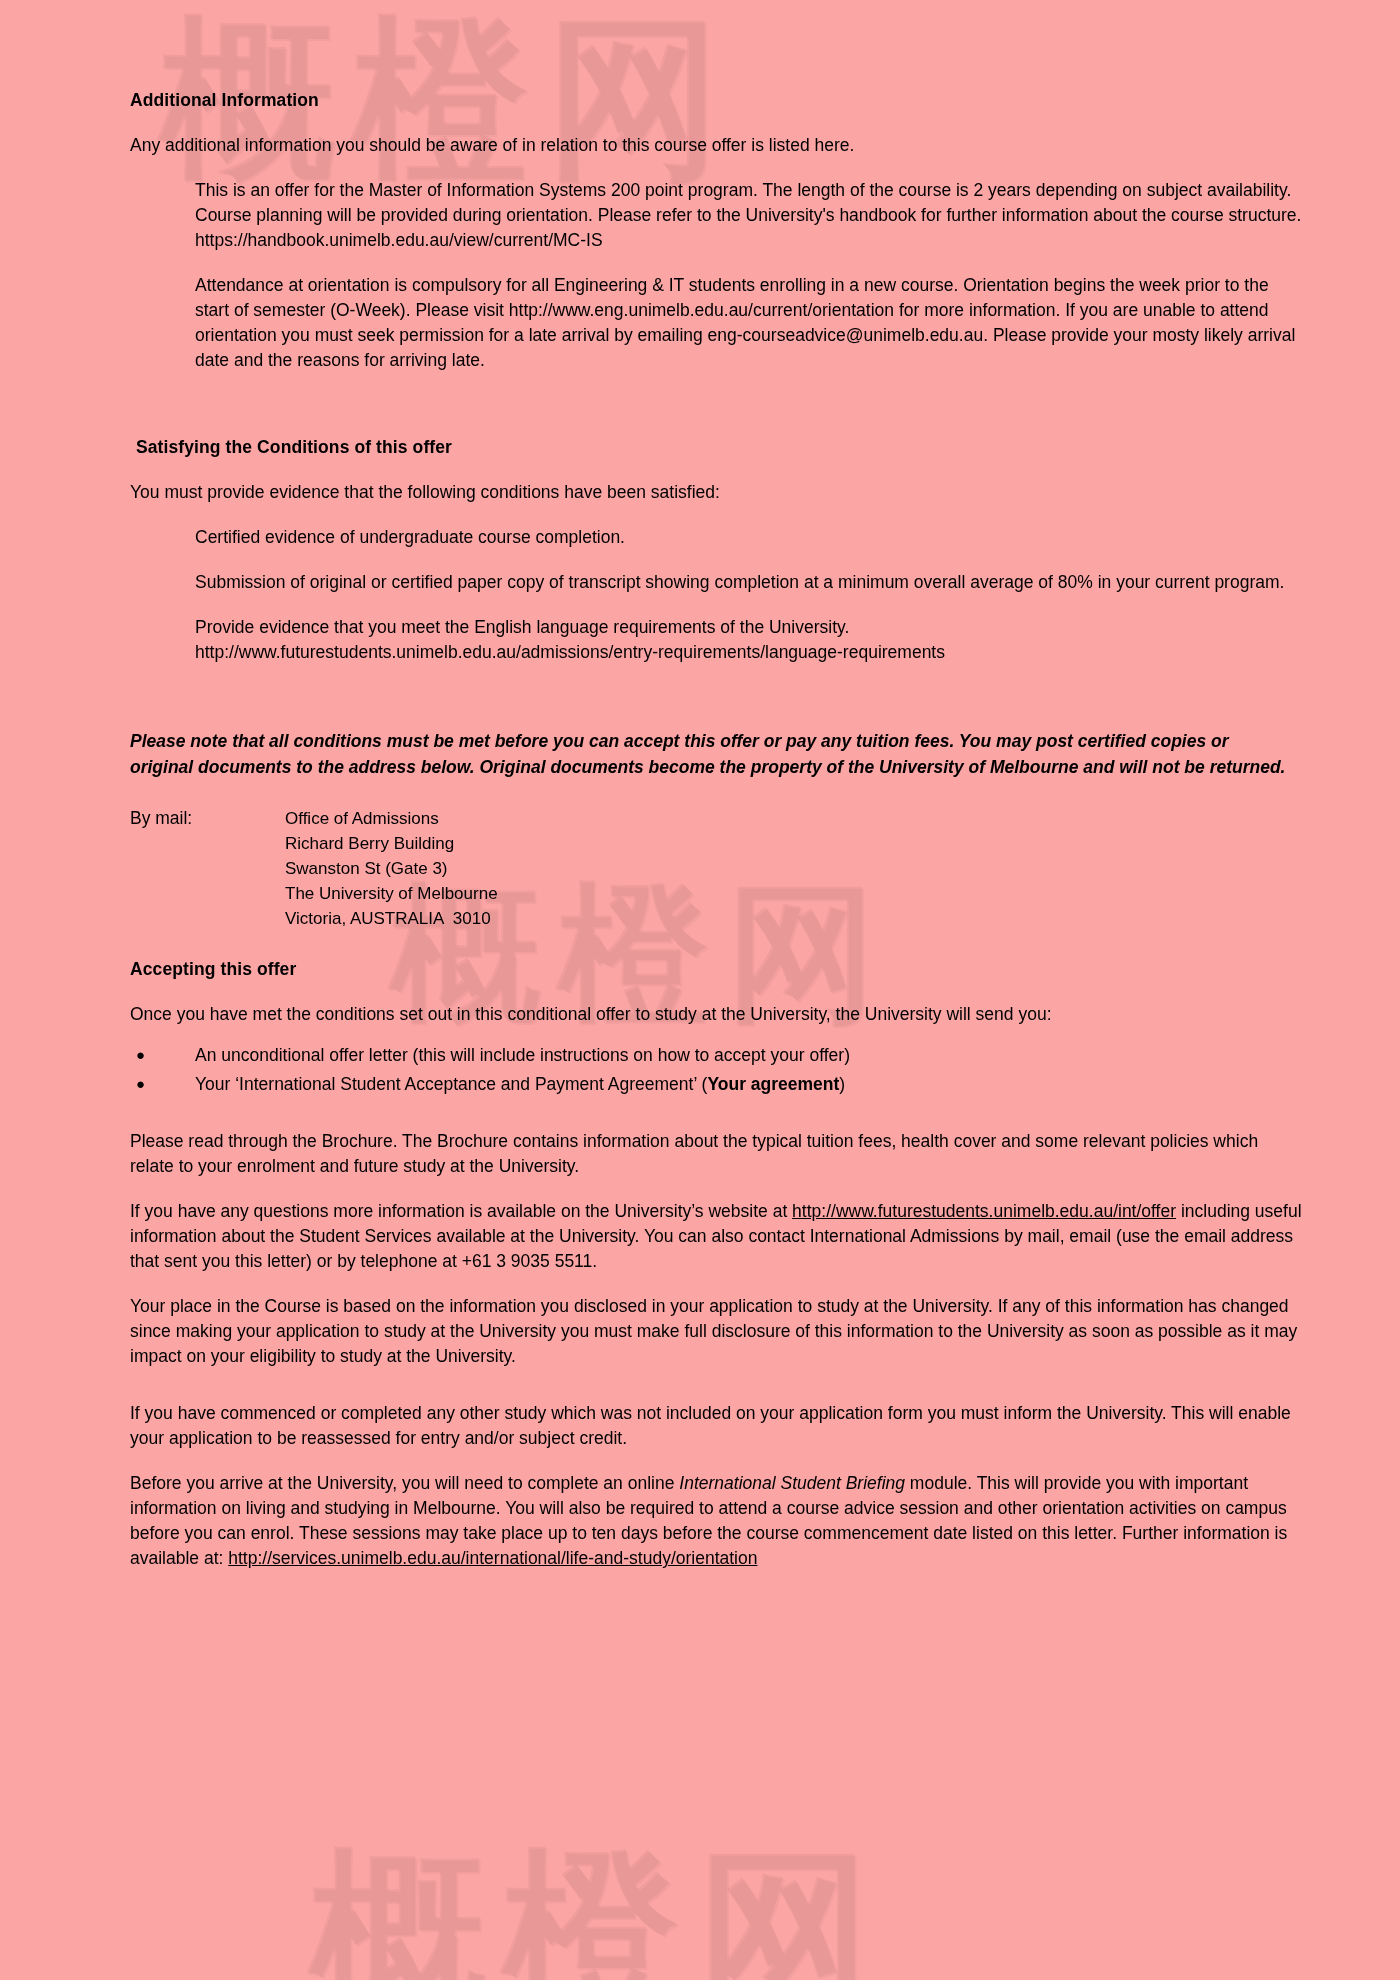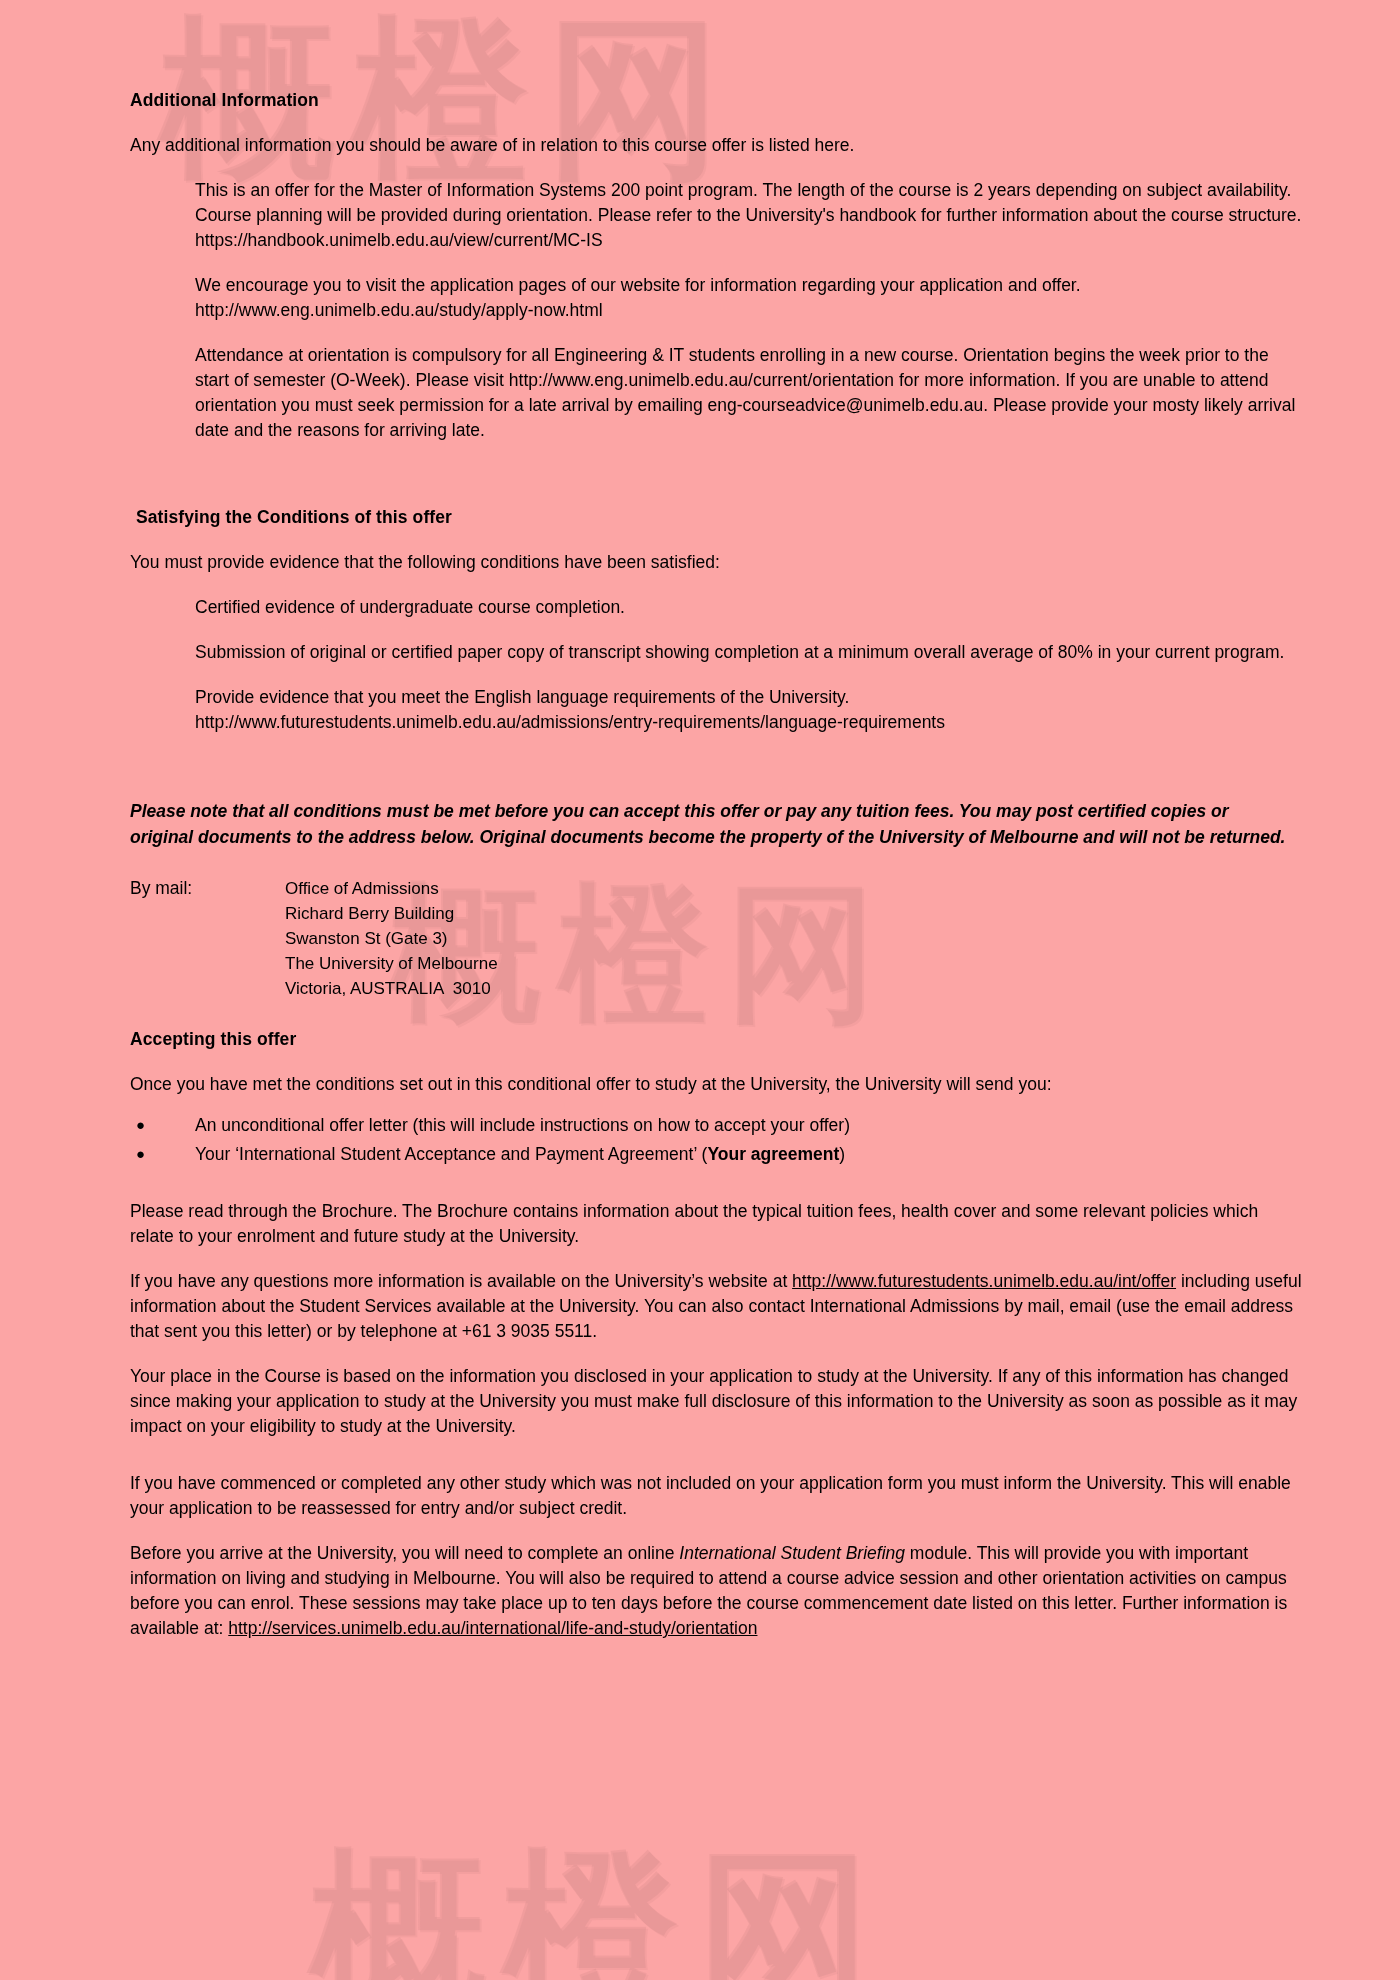--- a/index.html
+++ b/index.html
@@ -133,21 +133,20 @@
 
   <div class="watermark wm1">概橙网</div>
   <div class="watermark wm2">概橙网</div>
   <div class="watermark wm3">概橙网</div>
 
   <div class="content">
 
     <h2 class="sec">Additional Information</h2>
     <p class="body">Any additional information you should be aware of in relation to this course offer is listed here.</p>
     <p class="body indent">This is an offer for the Master of Information Systems 200 point program. The length of the course is 2 years depending on subject availability. Course planning will be provided during orientation. Please refer to the University's handbook for further information about the course structure. https://handbook.unimelb.edu.au/view/current/MC-IS</p>
-    <p class="body indent">We encourage you to visit the application pages of our website for information regarding your application and offer. http://www.eng.unimelb.edu.au/study/apply-now.html</p>
     <p class="body indent">Attendance at orientation is compulsory for all Engineering &amp; IT students enrolling in a new course. Orientation begins the week prior to the start of semester (O-Week). Please visit http://www.eng.unimelb.edu.au/current/orientation for more information. If you are unable to attend orientation you must seek permission for a late arrival by emailing eng-courseadvice@unimelb.edu.au. Please provide your mosty likely arrival date and the reasons for arriving late.</p>
 
     <div class="gap-lg"></div>
 
     <h2 class="sec indent1">Satisfying the Conditions of this offer</h2>
     <p class="body">You must provide evidence that the following conditions have been satisfied:</p>
     <p class="body indent">Certified evidence of undergraduate course completion.</p>
     <p class="body indent">Submission of original or certified paper copy of transcript showing completion at a minimum overall average of 80% in your current program.</p>
     <p class="body indent">Provide evidence that you meet the English language requirements of the University. http://www.futurestudents.unimelb.edu.au/admissions/entry-requirements/language-requirements</p>
 

